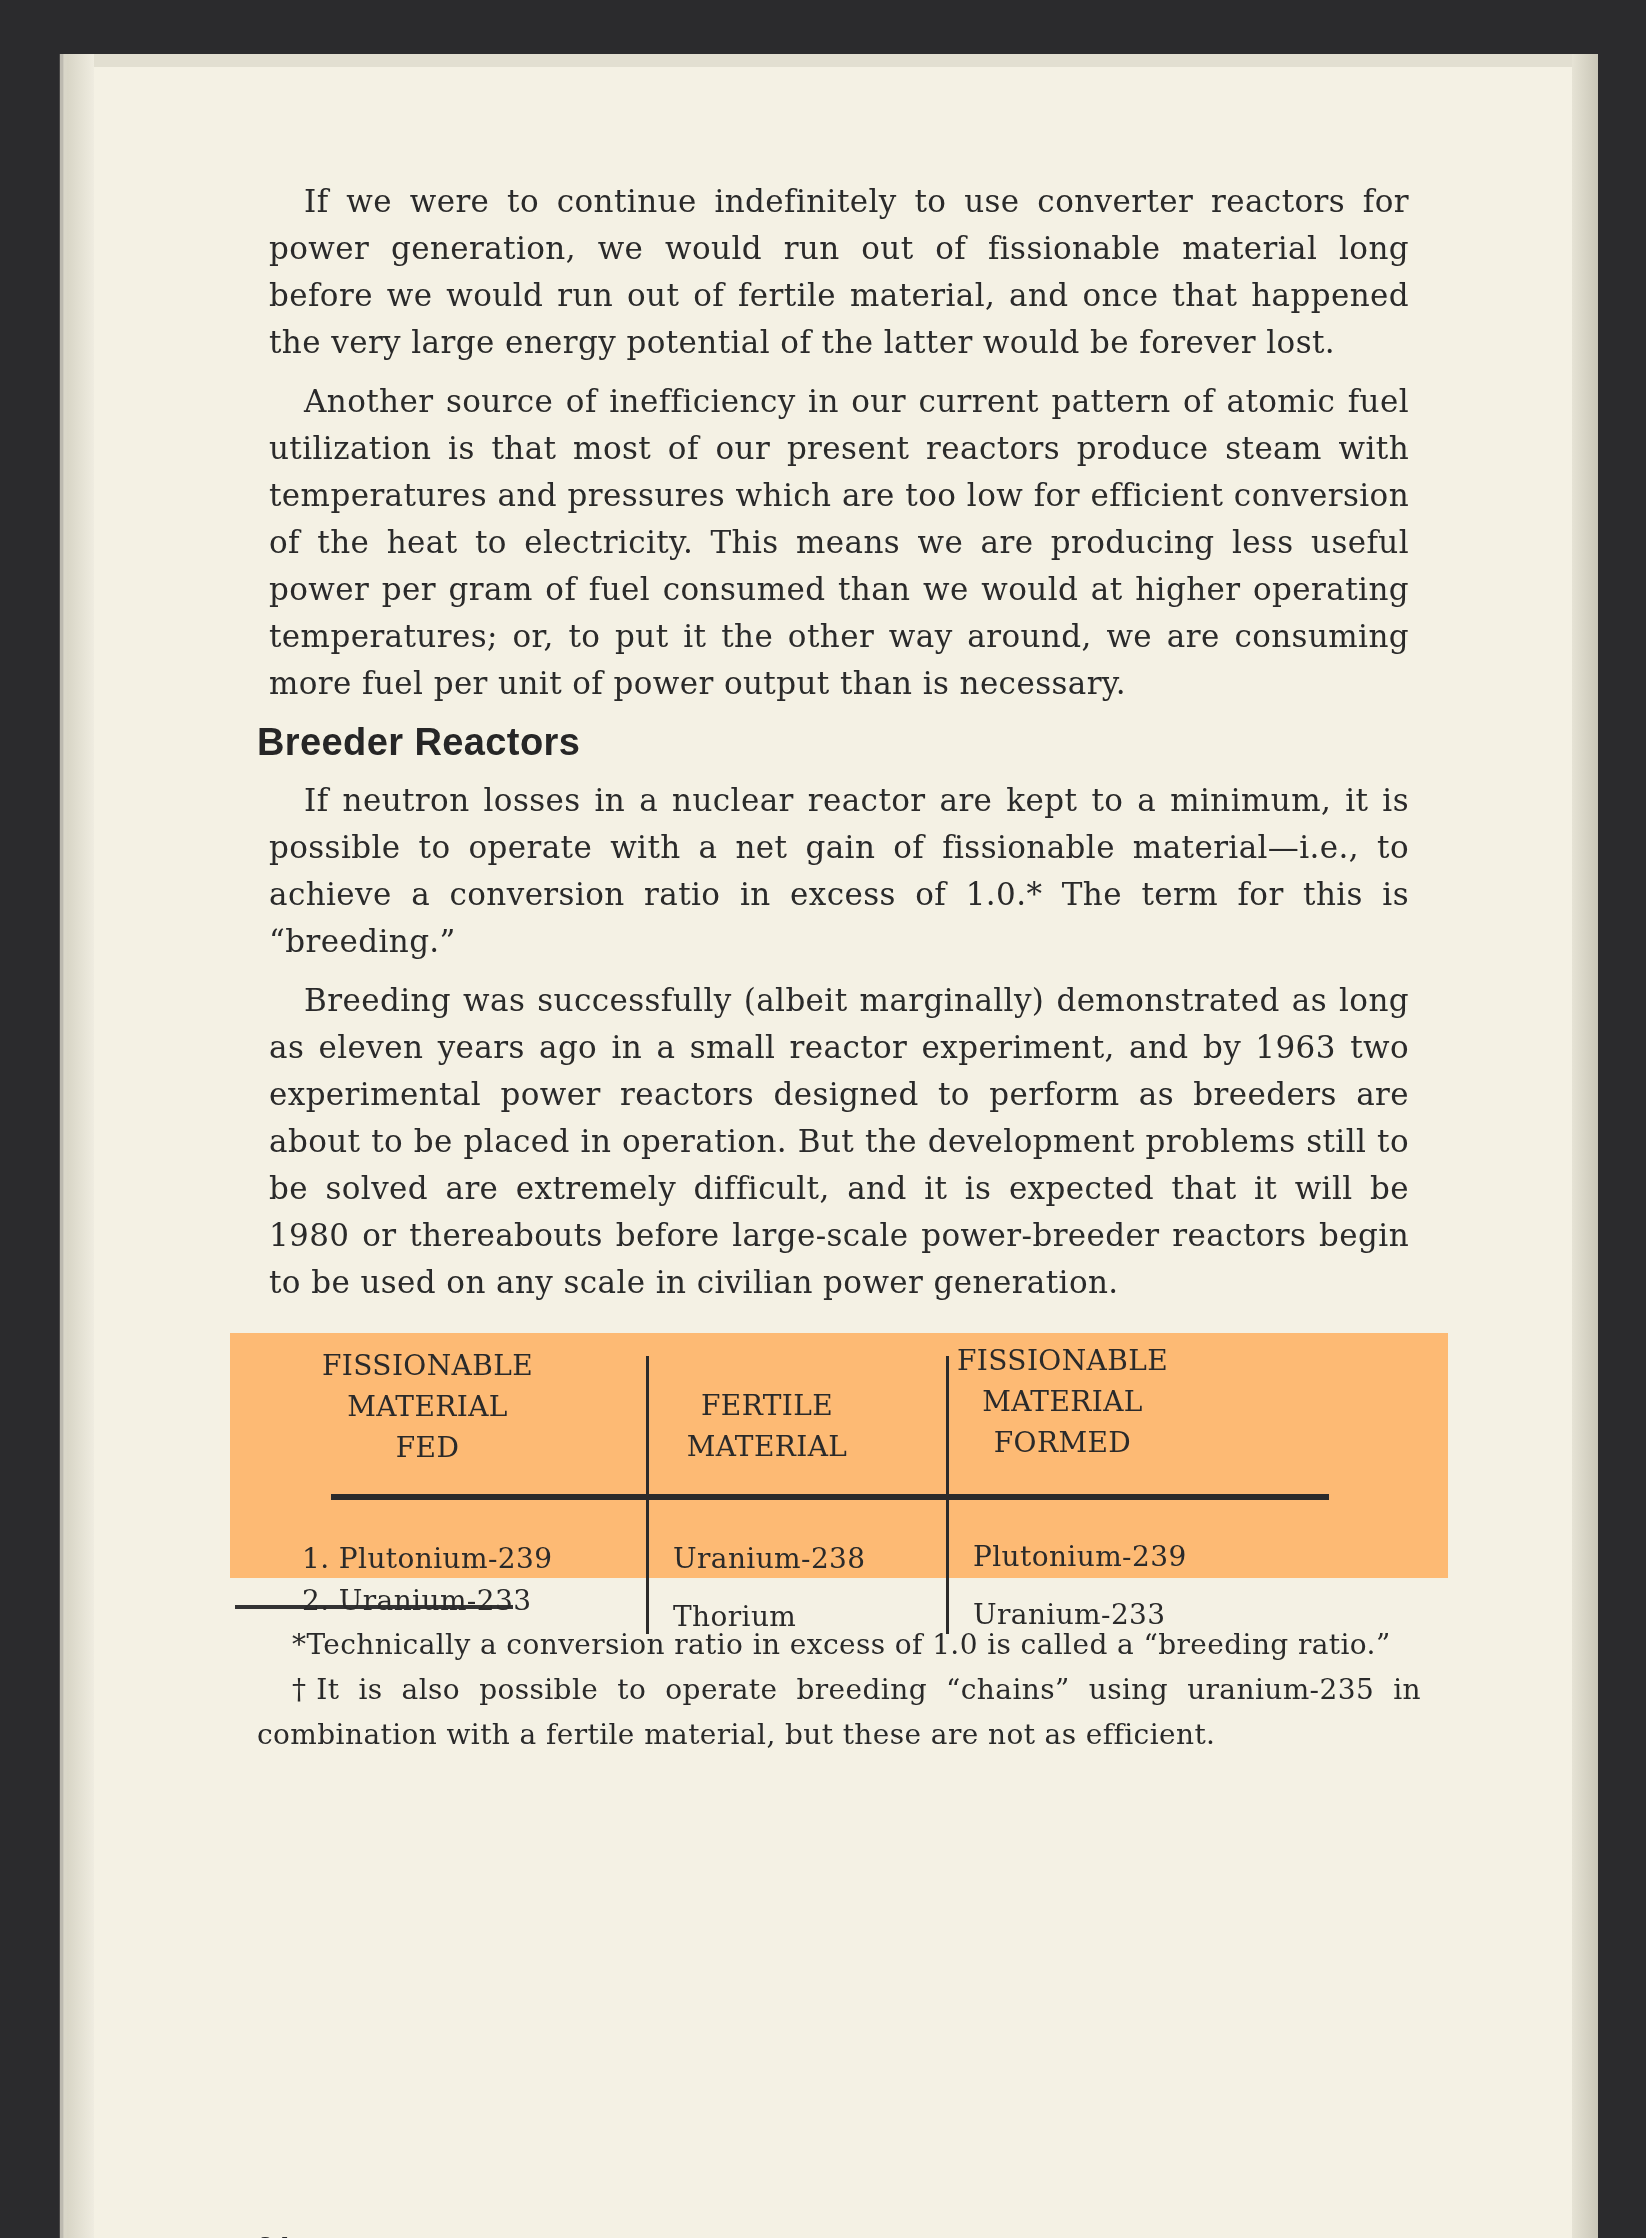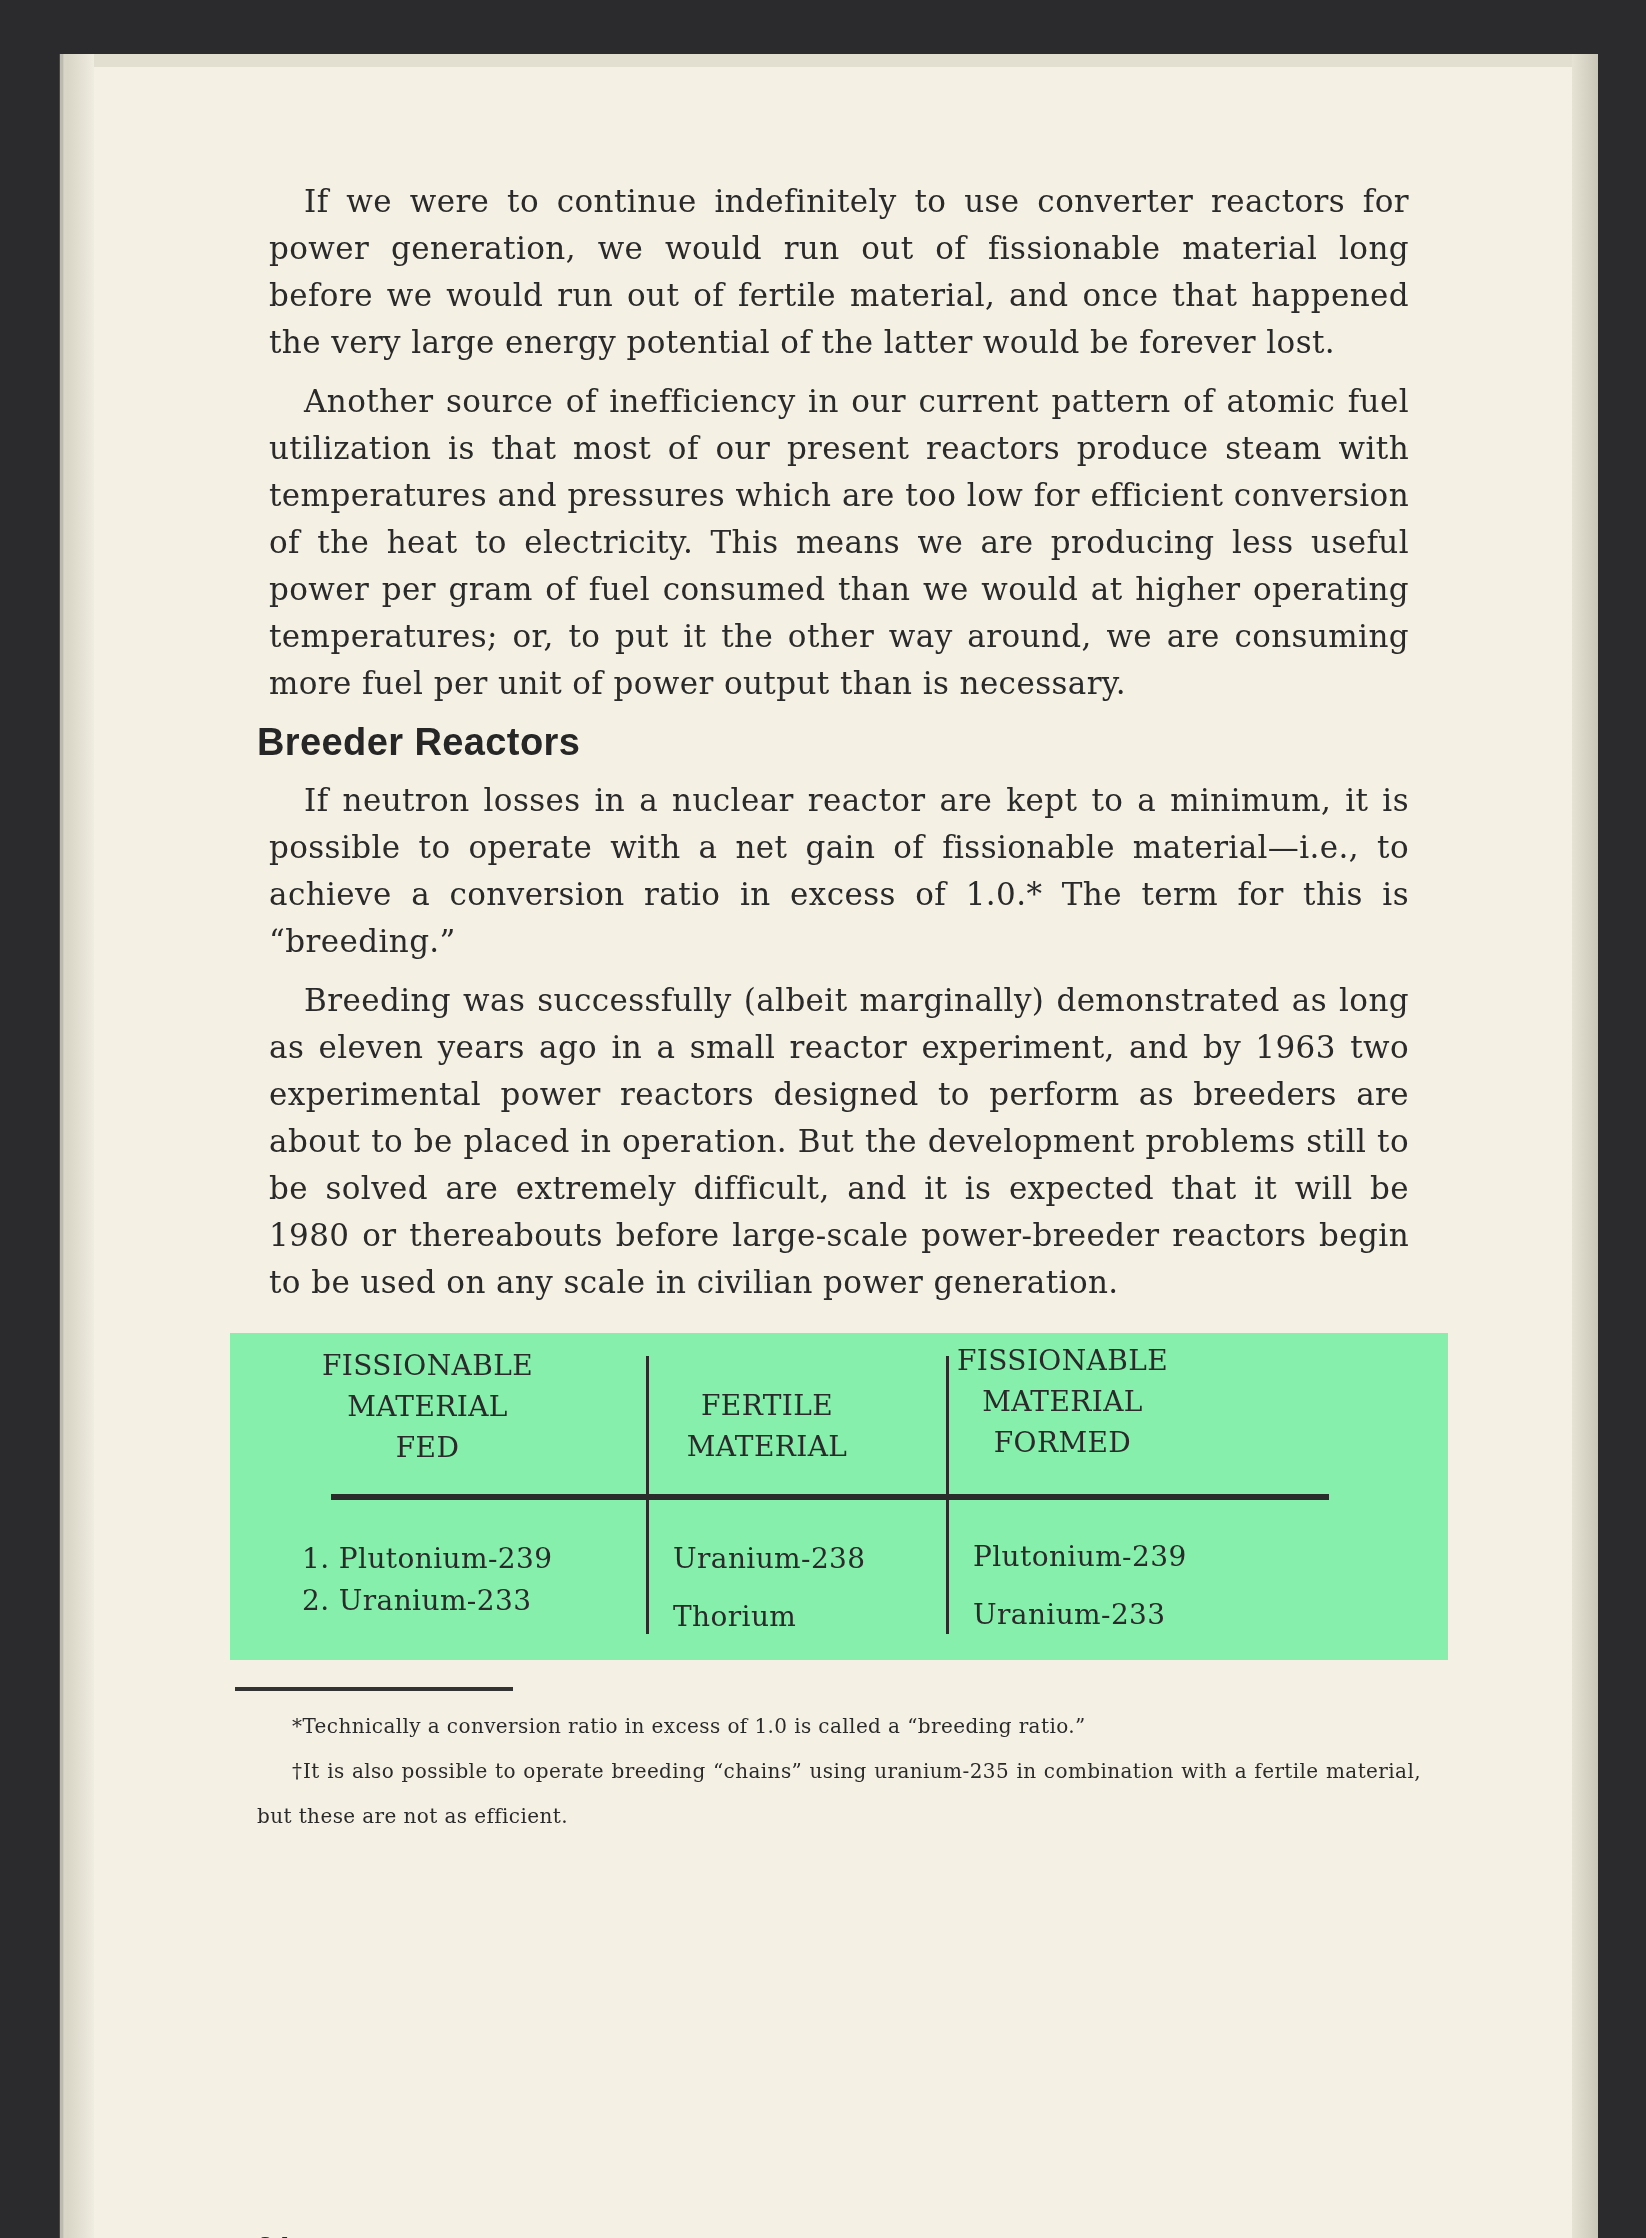--- a/index.html
+++ b/index.html
@@ -25,34 +25,34 @@
     position:absolute; left:257px; top:166px; width:1164px;
     font-family:"DejaVu Serif", serif; color:#2a2a2a;
     font-size:31px; line-height:47px; letter-spacing:0.4px;
   }
   .para { margin:12px; text-align:justify; text-indent:35px; }
   .heading {
     font-family:Liberation Sans, sans-serif; font-weight:bold;
     font-size:38px; line-height:45px; margin:13.4px 0 3.6px 0; color:#262626;
   }
   .table-box {
-    margin:27px 0 0 -27px; width:1218px; height:327px;
-    background:#86efac; position:relative;
+    margin:27px 0 0 -27px; width:1218px; height:245px;
+    background:#fdba74; position:relative;
     font-size:28px; line-height:41px;
   }
   .col { position:absolute; top:0; height:100%; text-align:center; }
   .col1 { left:72px; width:251px; }
   .col2 { left:416px; width:242px; }
   .col3 { left:707px; width:251px; }
   .vline { position:absolute; top:22.4px; width:3.1px; height:278px; background:#2b2b2b; }
   .hline { position:absolute; left:101px; width:998px; top:161px; height:5.4px; background:#2b2b2b; }
   .hdr { position:absolute; top:11.2px; left:0; width:100%; }
   .cell { position:absolute; left:0; width:100%; text-align:left;margin-top:8px; }
   .footnote-rule { width:278px; height:3.6px; background:#333; margin:27px 0 13.4px -22.4px; }
-  .footnote { font-size:20px; line-height:45px; margin:0; text-indent:35px; text-align:justify; }
+  .footnote { font-size:28px; line-height:45px; margin:0; text-indent:35px; text-align:justify; }
   .page-number {
     position:absolute; left:257px; top:2230px;
     font-family:"Liberation Sans", sans-serif; font-weight:bold; font-size:29.6px; color:#2a2a2a;
   }
 </style>
 </head>
 <body>
 
 <div class="page">
   <div class="top-edge"></div>

